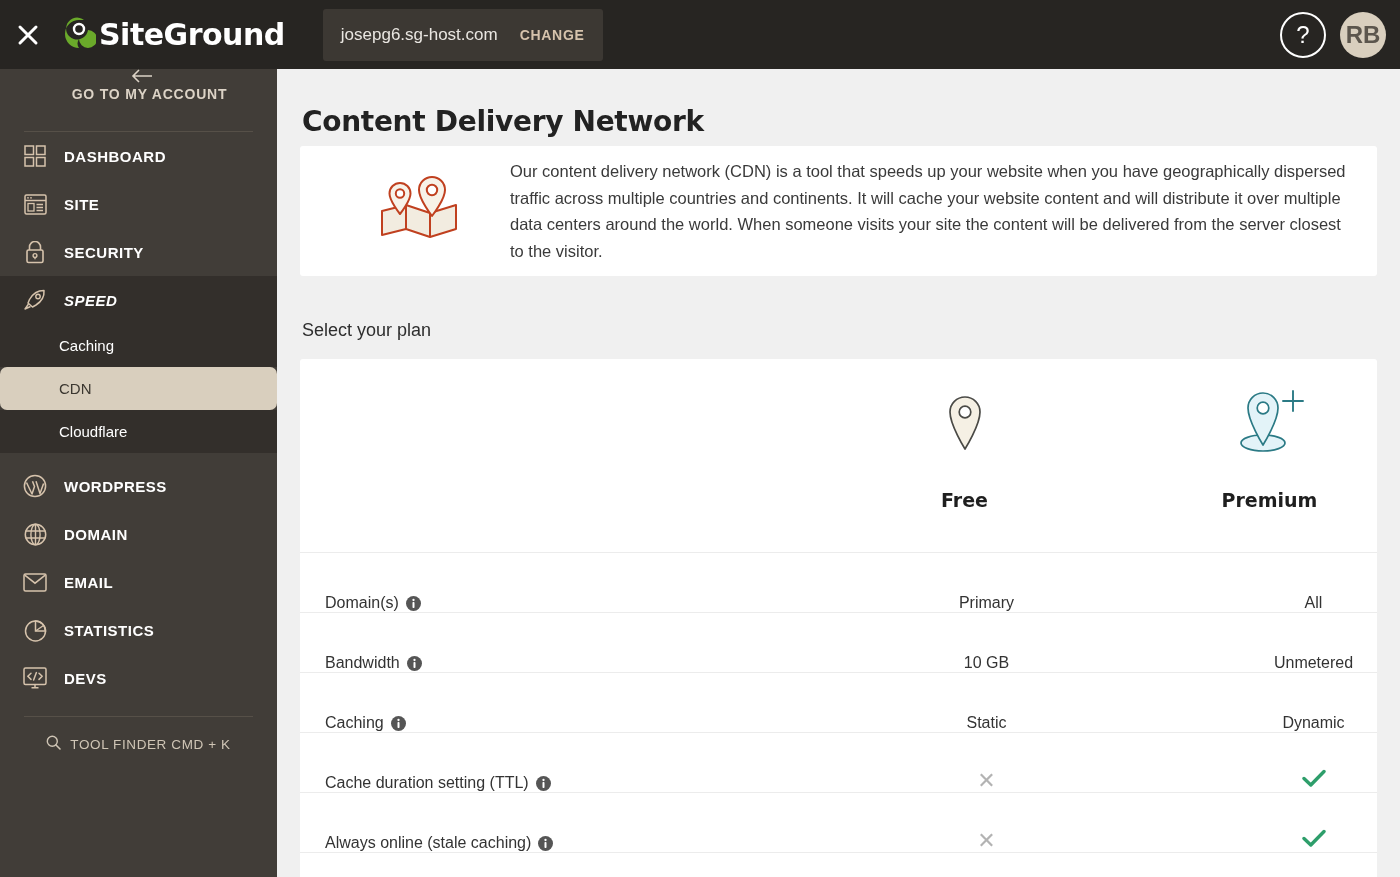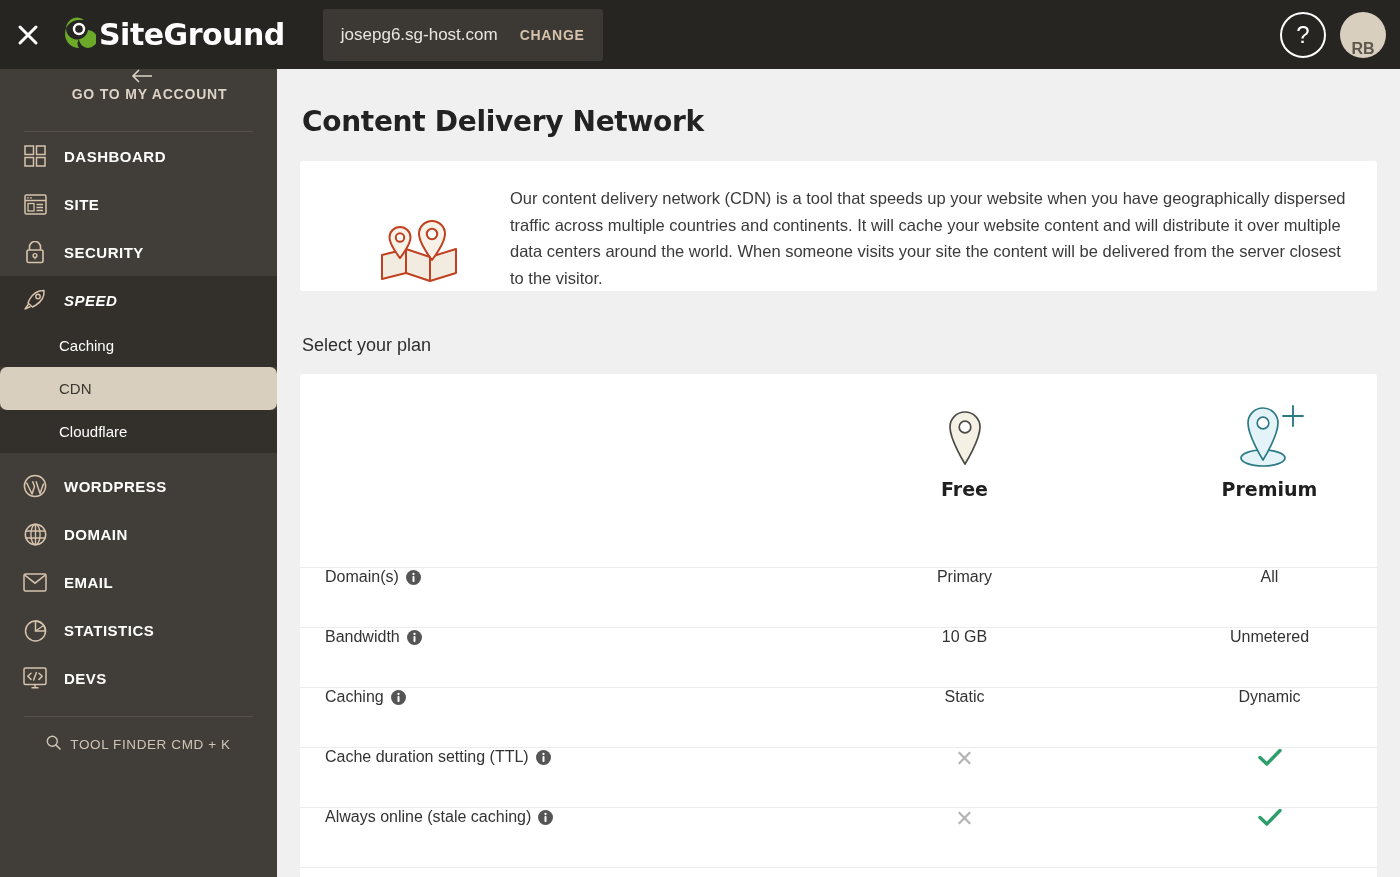--- a/index.html
+++ b/index.html
@@ -78,23 +78,23 @@
     display: flex; align-items: center; justify-content: center;
     color: #ffffff;
     font-size: 24px;
     cursor: pointer;
   }
   .avatar {
     width: 46px; height: 46px;
     border-radius: 50%;
     background: #d9cfbe;
     color: #5c564d;
-    font-size: 16px;
-    font-weight: bold;
-    display: flex; align-items: flex-end; justify-content: center;
+    font-size: 24px;
+    font-weight: bold;
+    display: flex; align-items: center; justify-content: center;
     cursor: pointer;
   }
 
   
   .sidebar {
     position: absolute;
     top: 69px; left: 0;
     width: 277px; height: 808px;
     background: #413d38;
     overflow: hidden;
@@ -168,26 +168,26 @@
   .page-title {
     margin: 36px 0 0 25px;
     font-size: 28px;
     font-weight: bold;
     color: #222;
     font-family: "DejaVu Sans", sans-serif;
     letter-spacing: -0.3px;
   }
 
   .info-card {
-    margin: 23px 23px 0 23px;
+    margin: 8px 23px 0 23px;
     background: #ffffff;
     border-radius: 3px;
     height: 130px;
     display: flex;
-    align-items: flex-end;
+    align-items: center;
     padding: 0 30px;
   }
   .info-card .map-ill { flex: none; margin-left: 46px; margin-right: 48px; }
   .info-card p {
     font-size: 16.5px;
     line-height: 26.5px;
     color: #3a3a3a;
     max-width: 840px;
   }
 
@@ -211,31 +211,33 @@
   .ph-spacer { width: 512px; flex: none; }
   .ph-col {
     width: 305px; flex: none;
     display: flex;
     flex-direction: column;
     align-items: center;
     padding-top: 26px;
   }
   .ph-col .pin { height: 78px; display:flex; align-items:center; justify-content:center; }
   .ph-col .plan-name {
+    margin-top: 26px;
     font-size: 19px;
     font-weight: bold;
     color: #1f1f1f;
     font-family: "DejaVu Sans", sans-serif;
   }
 
   .feat-row {
     display: flex;
-    align-items: flex-start;
+    align-items: flex-end;
     height: 60px;
     border-top: 1px solid #ececec;
+    gap: 22px;
   }
   .feat-label {
     width: 512px; flex: none;
     padding-left: 25px;
     font-size: 16px;
     color: #333;
     display: flex; align-items: center;
   }
   .feat-val {
     width: 305px; flex: none;

